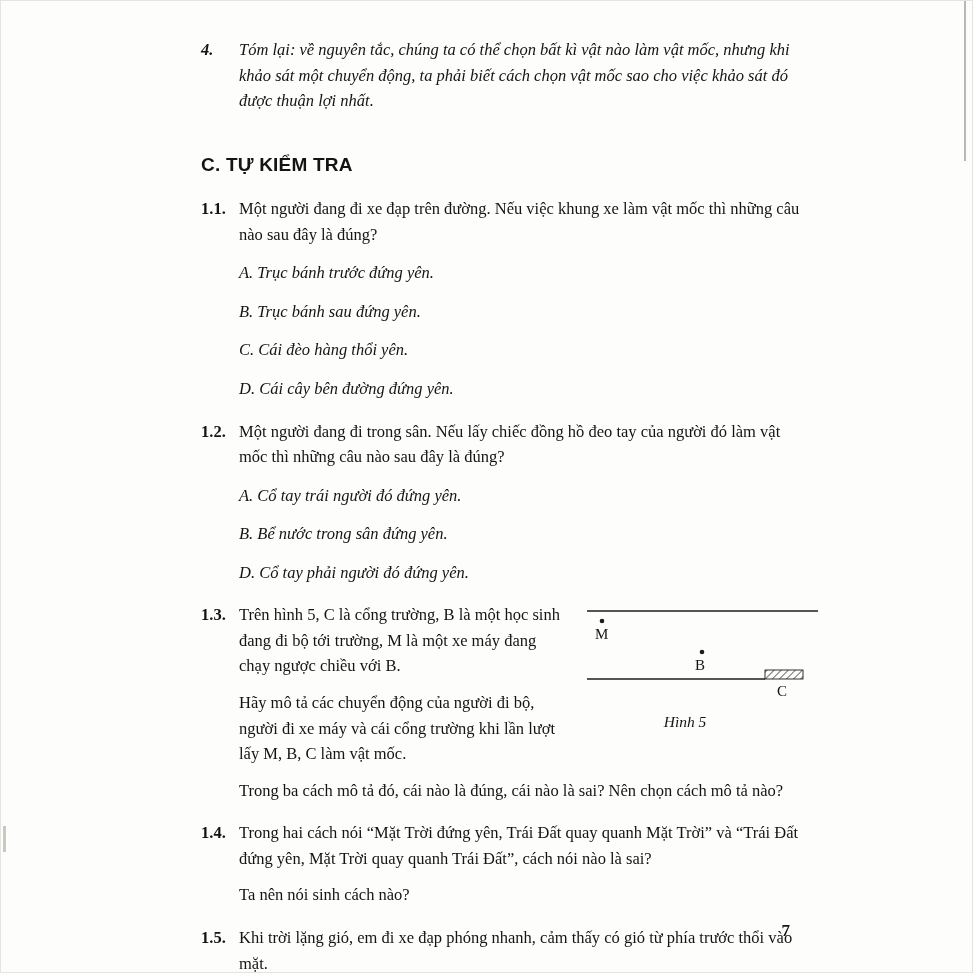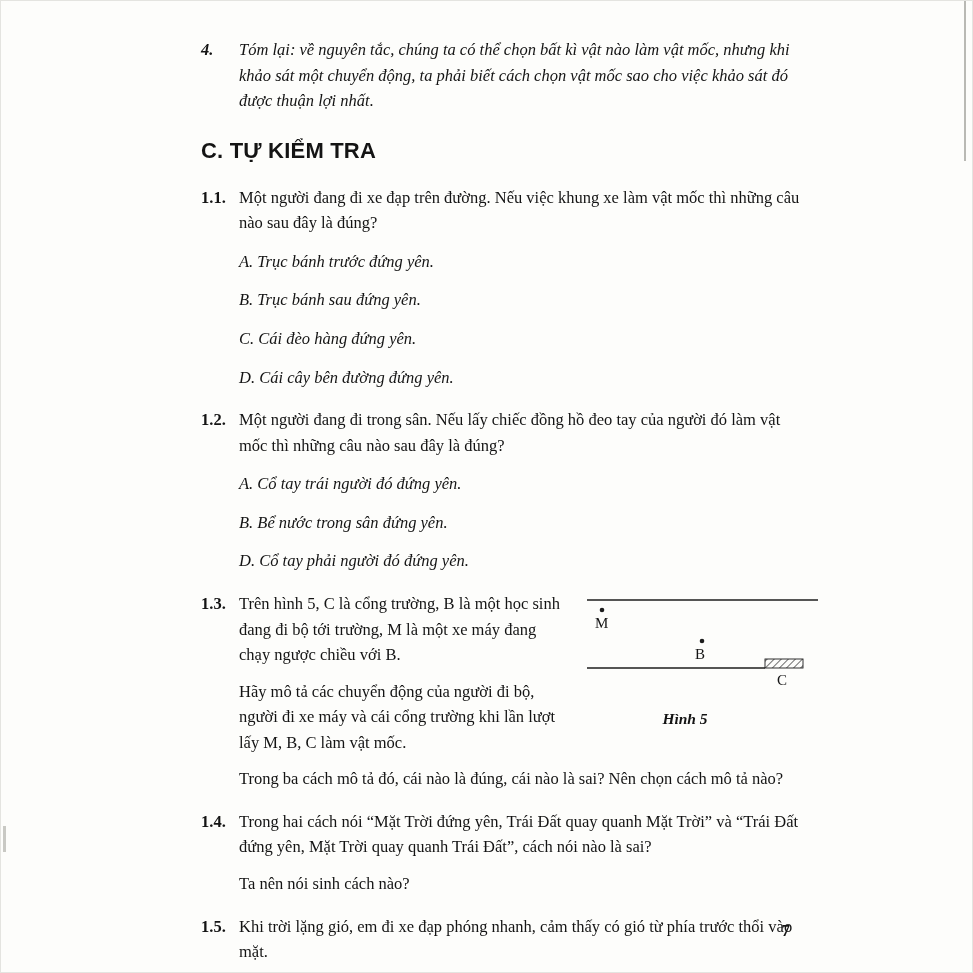--- a/index.html
+++ b/index.html
@@ -21,44 +21,43 @@
   .edge-left-mark { position:absolute; left:2px; bottom:120px; width:3px; height:26px; background:#c9c9c4; }
 
   .hang { display:flex; align-items:flex-start; }
   .num { flex:0 0 38px; font-weight:bold; }
   .body { flex:1 1 auto; }
 
   .intro { font-style:italic; }
   .intro .num { font-weight:bold; }
 
   .heading {
-    margin-top:20px;
+    margin-top:36px;
     font-family:"Liberation Sans","DejaVu Sans",sans-serif;
     font-weight:bold;
-    font-size:22px;
+    font-size:19px;
     letter-spacing:.2px;
   }
 
   .question { margin-top:17px;justify-content:space-between; }
   .options { margin-left:0; }
   .option { margin-top:13px;font-style:italic; }
   .para { margin-top:11px; }
   .para:first-child { margin-top:0; }
 
   
   .q13-row { display:flex; }
   .q13-text { flex:0 0 328px; }
   .q13-fig { flex:1 1 auto; margin-left:18px; padding-top:2px; }
   .fig-caption {
     font-style:italic;
     text-align:center;
     width:200px;
-    margin-top:10px;
+    margin-top:2px;
     font-size:15.5px;
-    font-weight:bold;
   }
   svg text {
     font-family:"Liberation Serif","DejaVu Serif",serif;
     font-size:15px;
     fill:#141414;
   }
 
   .page-number {
     position:absolute;
     right:182px;
@@ -81,21 +80,21 @@
 
   <div class="heading">C. TỰ KIỂM TRA</div>
 
   <div class="question hang">
     <span class="num">1.1.</span>
     <div class="body">
       <div>Một người đang đi xe đạp trên đường. Nếu việc khung xe làm vật mốc thì những câu nào sau đây là đúng?</div>
       <div class="options">
         <div class="option">A. Trục bánh trước đứng yên.</div>
         <div class="option">B. Trục bánh sau đứng yên.</div>
-        <div class="option">C. Cái đèo hàng đứng yên.</div>
+        <div class="option">C. Cái đèo hàng thổi yên.</div>
         <div class="option">D. Cái cây bên đường đứng yên.</div>
       </div>
     </div>
   </div>
 
   <div class="question hang">
     <span class="num">1.2.</span>
     <div class="body">
       <div>Một người đang đi trong sân. Nếu lấy chiếc đồng hồ đeo tay của người đó làm vật mốc thì những câu nào sau đây là đúng?</div>
       <div class="options">

